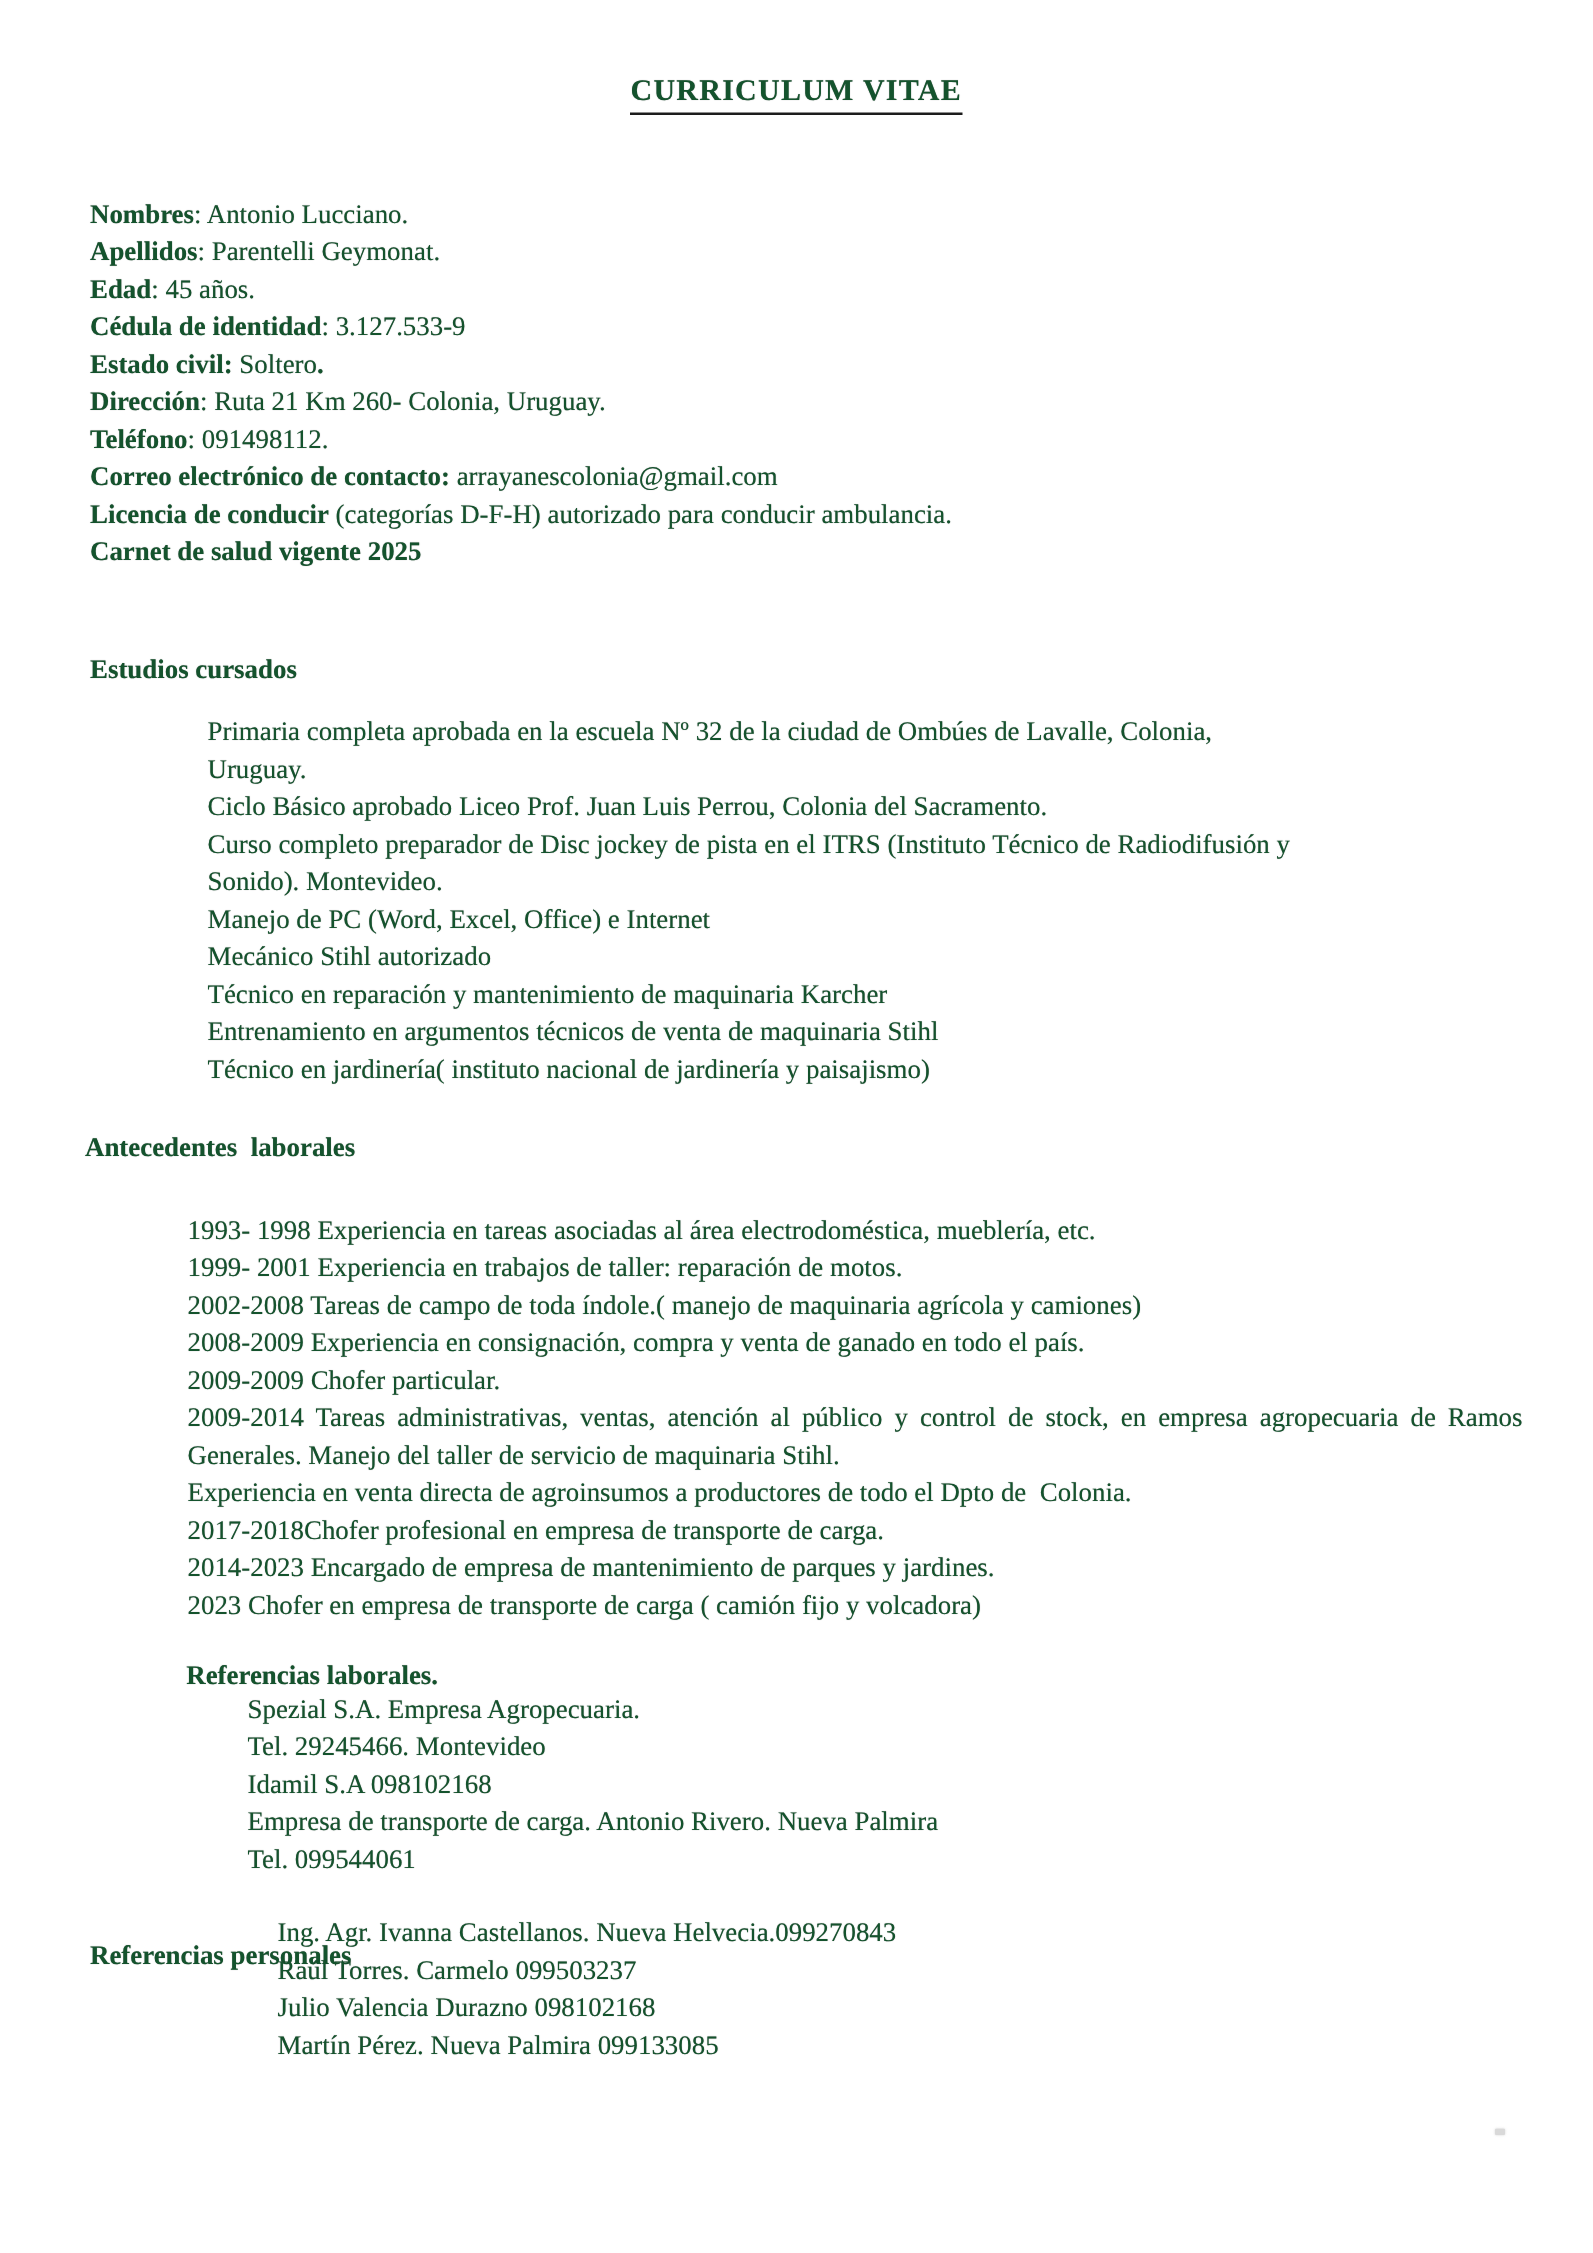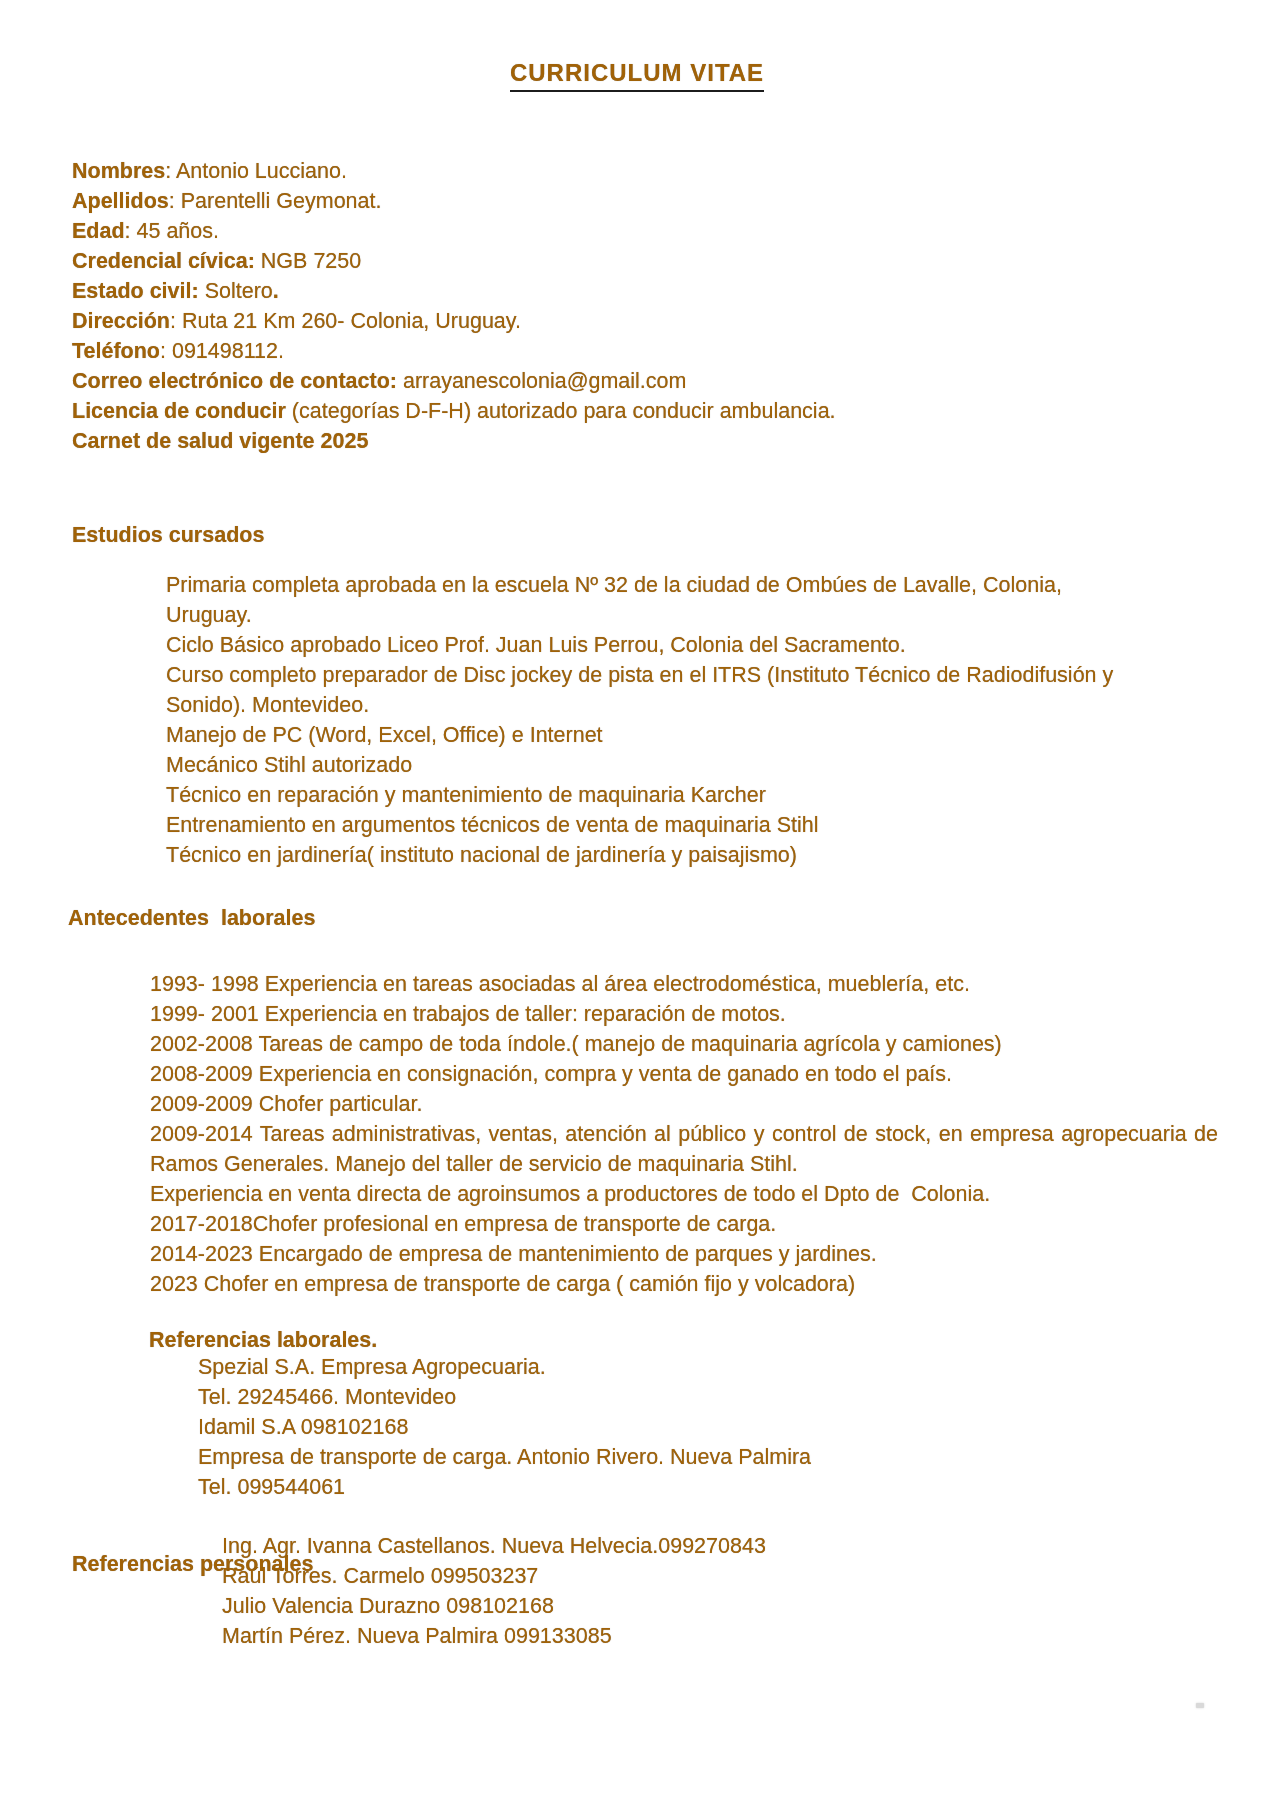--- a/index.html
+++ b/index.html
@@ -2,24 +2,24 @@
 <html lang="es"><head>
 <meta charset="utf-8">
 <style>
   html, body { margin: 0; padding: 0; background: #ffffff; }
   .page {
     position: relative;
     width: 1274px;
     height: 1802px;
     background: #ffffff;
     overflow: hidden;
-    font-family: Liberation Sans, sans-serif;
+    font-family: Liberation Serif, serif;
     font-size: 21.5px;
     line-height: 30px;
-    color: #a16207;
+    color: #14532d;
     text-shadow: 0 0 0.7px rgba(40,40,40,0.55);
   }
   .title-wrap {
     position: absolute;
     top: 58px; left: 0;
     width: 1274px;
     text-align: center;
   }
   .doc-title {
     display: inline-block;
@@ -66,21 +66,21 @@
 <div class="page">
 
   <div class="title-wrap">
     <span class="doc-title">CURRICULUM VITAE</span>
   </div>
 
   <div class="block personal-block">
       <div class="li"><span class="b">Nombres</span><span>: Antonio Lucciano.</span></div>
       <div class="li"><span class="b">Apellidos</span><span>: Parentelli Geymonat.</span></div>
       <div class="li"><span class="b">Edad</span><span>: 45 años.</span></div>
-      <div class="li"><span class="b">Credencial cívica:</span><span> NGB 7250</span></div>
+      <div class="li"><span class="b">Cédula de identidad</span><span>: 3.127.533-9</span></div>
       <div class="li"><span class="b">Estado civil:</span><span> Soltero</span><span class="b">.</span></div>
       <div class="li"><span class="b">Dirección</span><span>: Ruta 21 Km 260- Colonia, Uruguay.</span></div>
       <div class="li"><span class="b">Teléfono</span><span>: 091498112.</span></div>
       <div class="li"><span class="b">Correo electrónico de contacto:</span><span> arrayanescolonia@gmail.com</span></div>
       <div class="li"><span class="b">Licencia de conducir</span><span> (categorías D-F-H) autorizado para conducir ambulancia.</span></div>
       <div class="li"><span class="b">Carnet de salud vigente 2025</span></div>
     </div>
 
   <div class="block heading estudios-heading">Estudios cursados</div>
 

